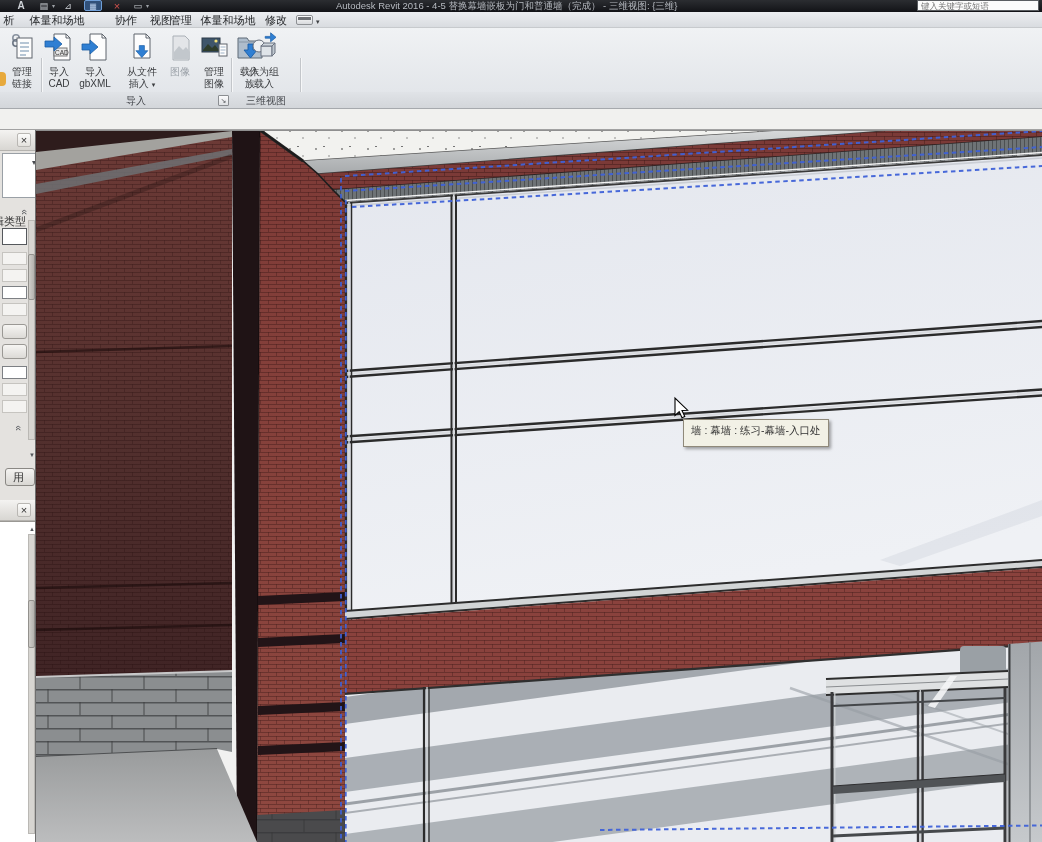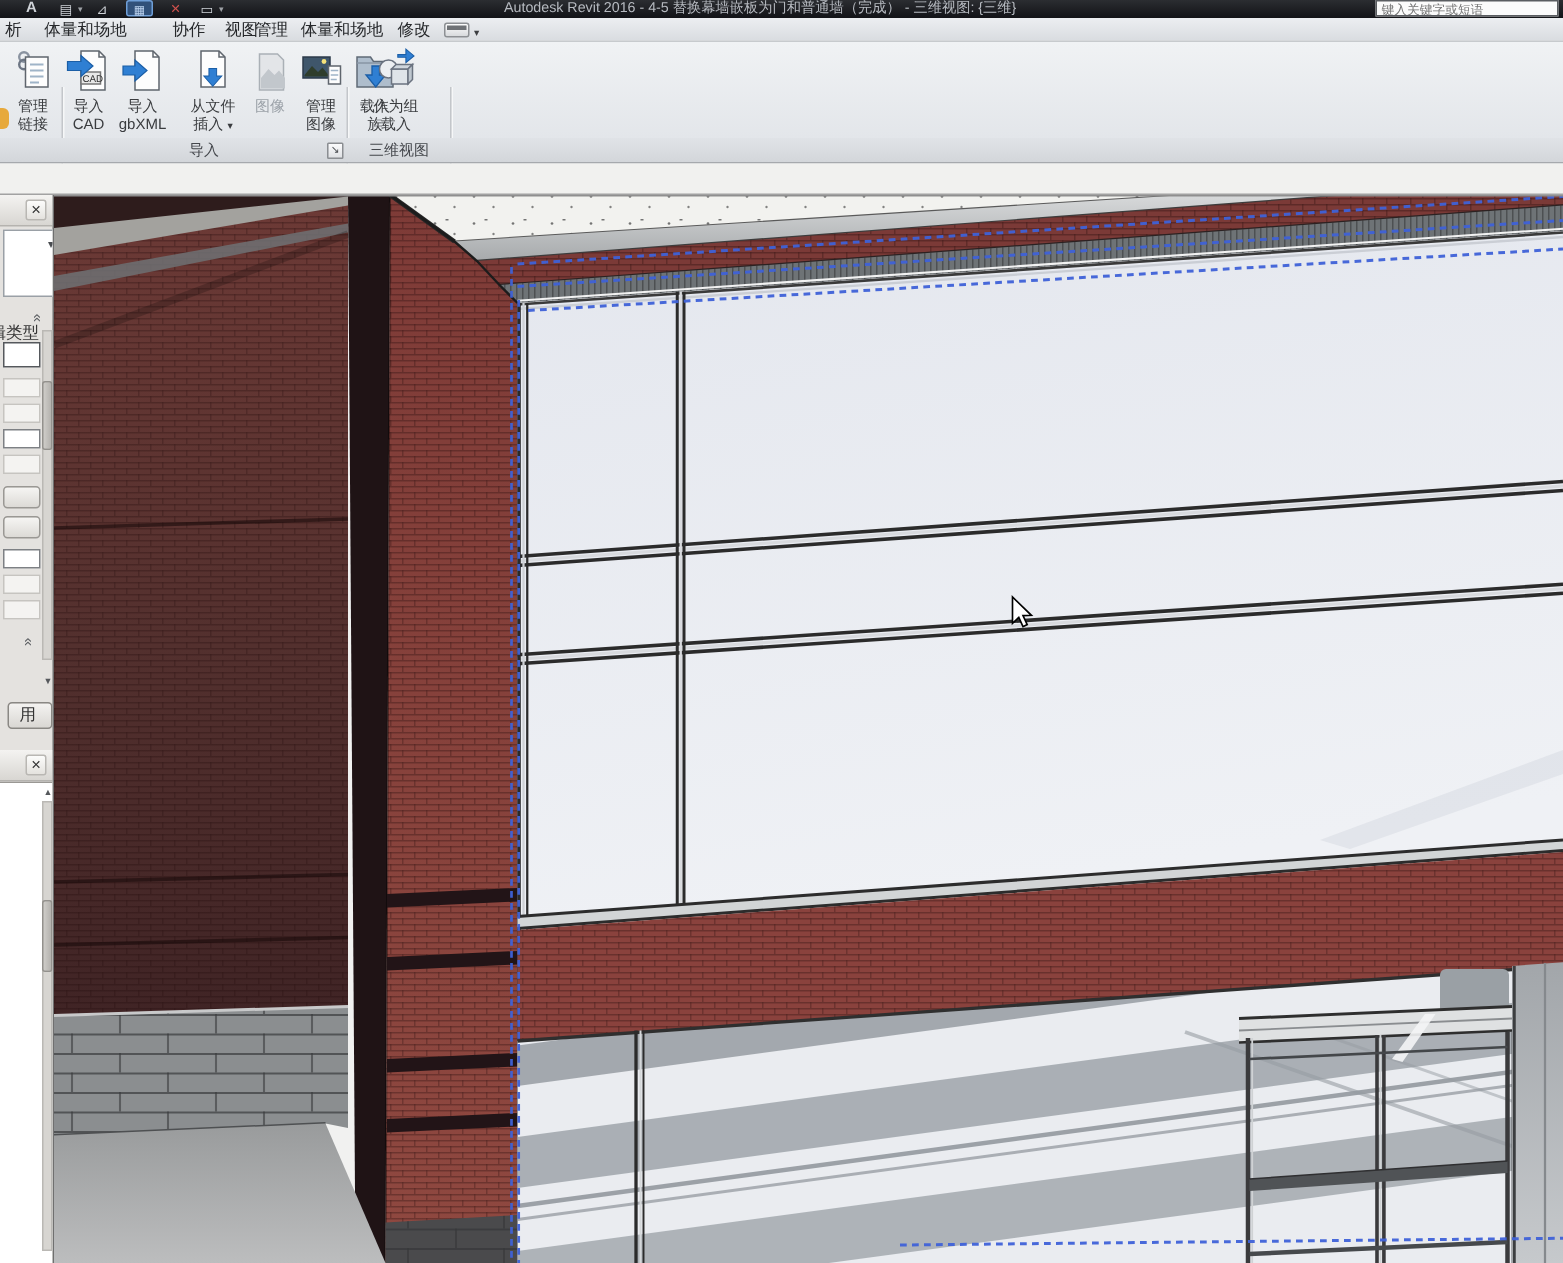--- a/index.html
+++ b/index.html
@@ -432,14 +432,15 @@
       <line x1="345.8" y1="200" x2="345.8" y2="842" stroke-width="1.8"></line>
       <line x1="600" y1="830" x2="1042" y2="825.5"></line>
     </g>
 
     <line x1="36" y1="130.5" x2="1042" y2="130.5" stroke="#8f8f8f" stroke-width="1"></line>
 
     <path d="M675,398 L675,415.5 L679.2,411.6 L682,417.8 L684.8,416.4 L682,410.4 L687.6,410.2 Z" fill="#ffffff" stroke="#000" stroke-width="1.1"></path>
   </svg>
   </div>
 
+  <div id="tooltip">墙 : 幕墙 : 练习-幕墙-入口处</div>
 
 </div>
 
 </body></html>

